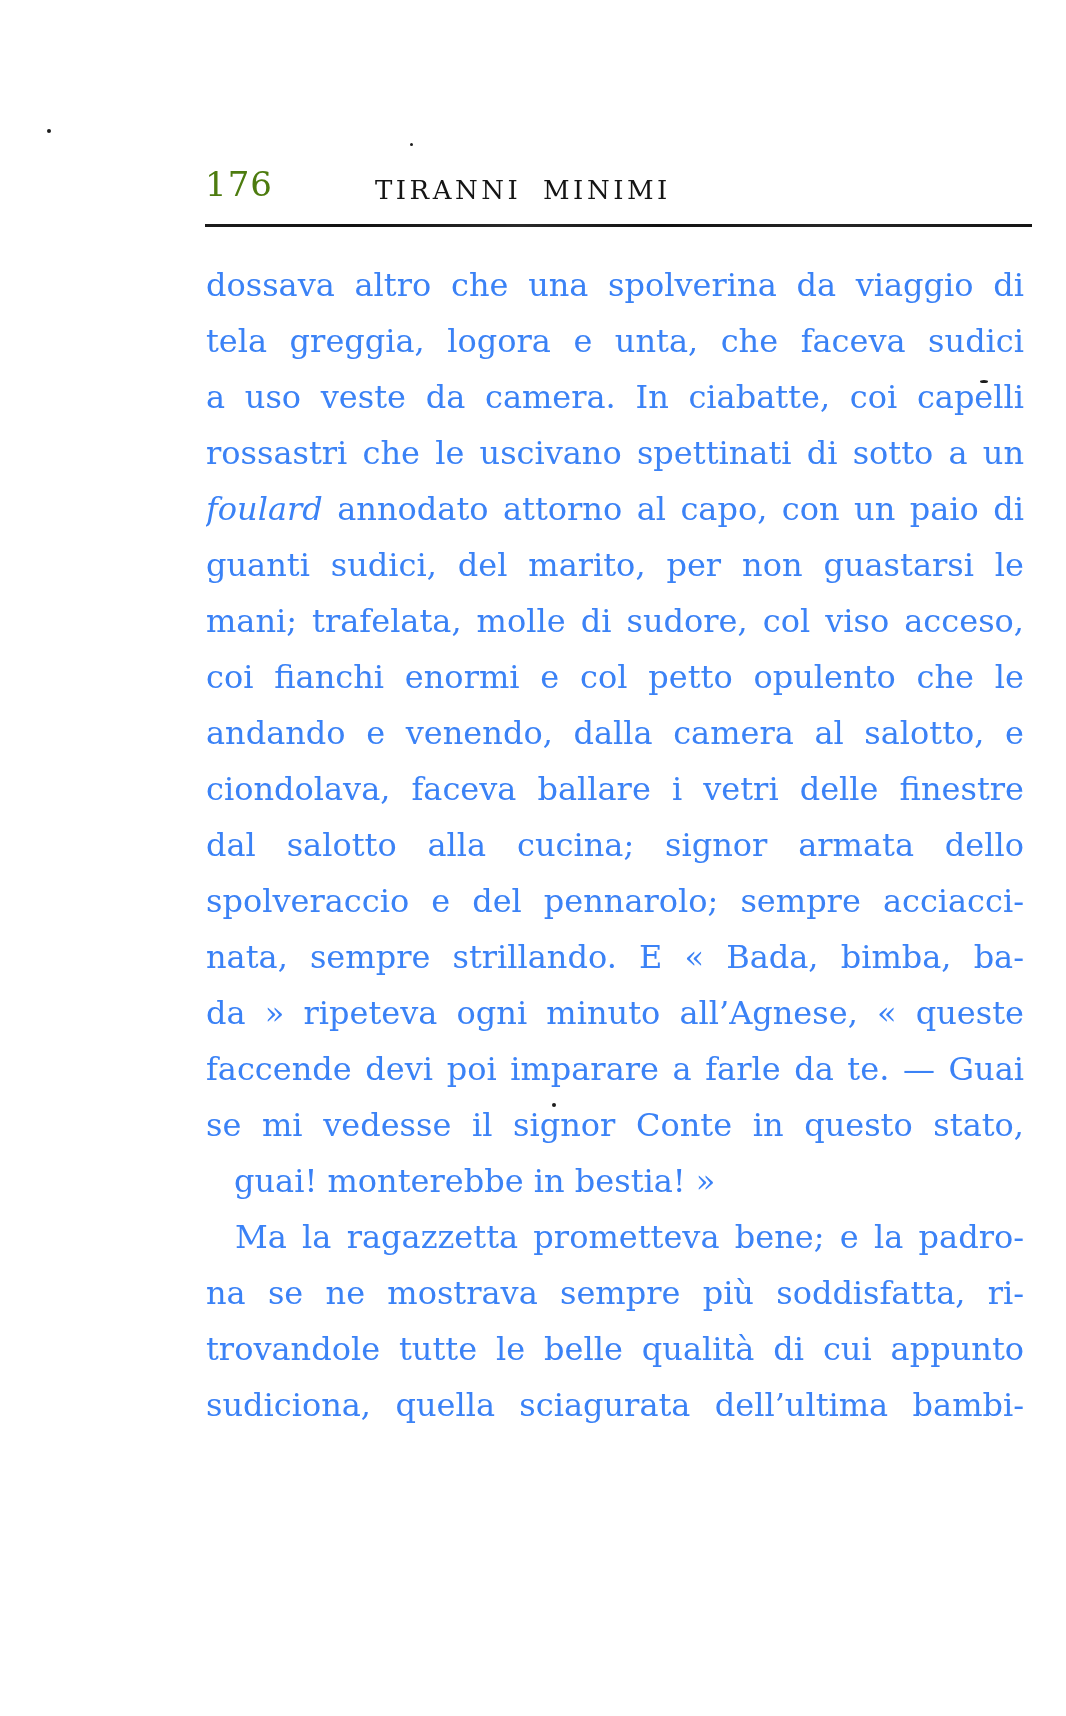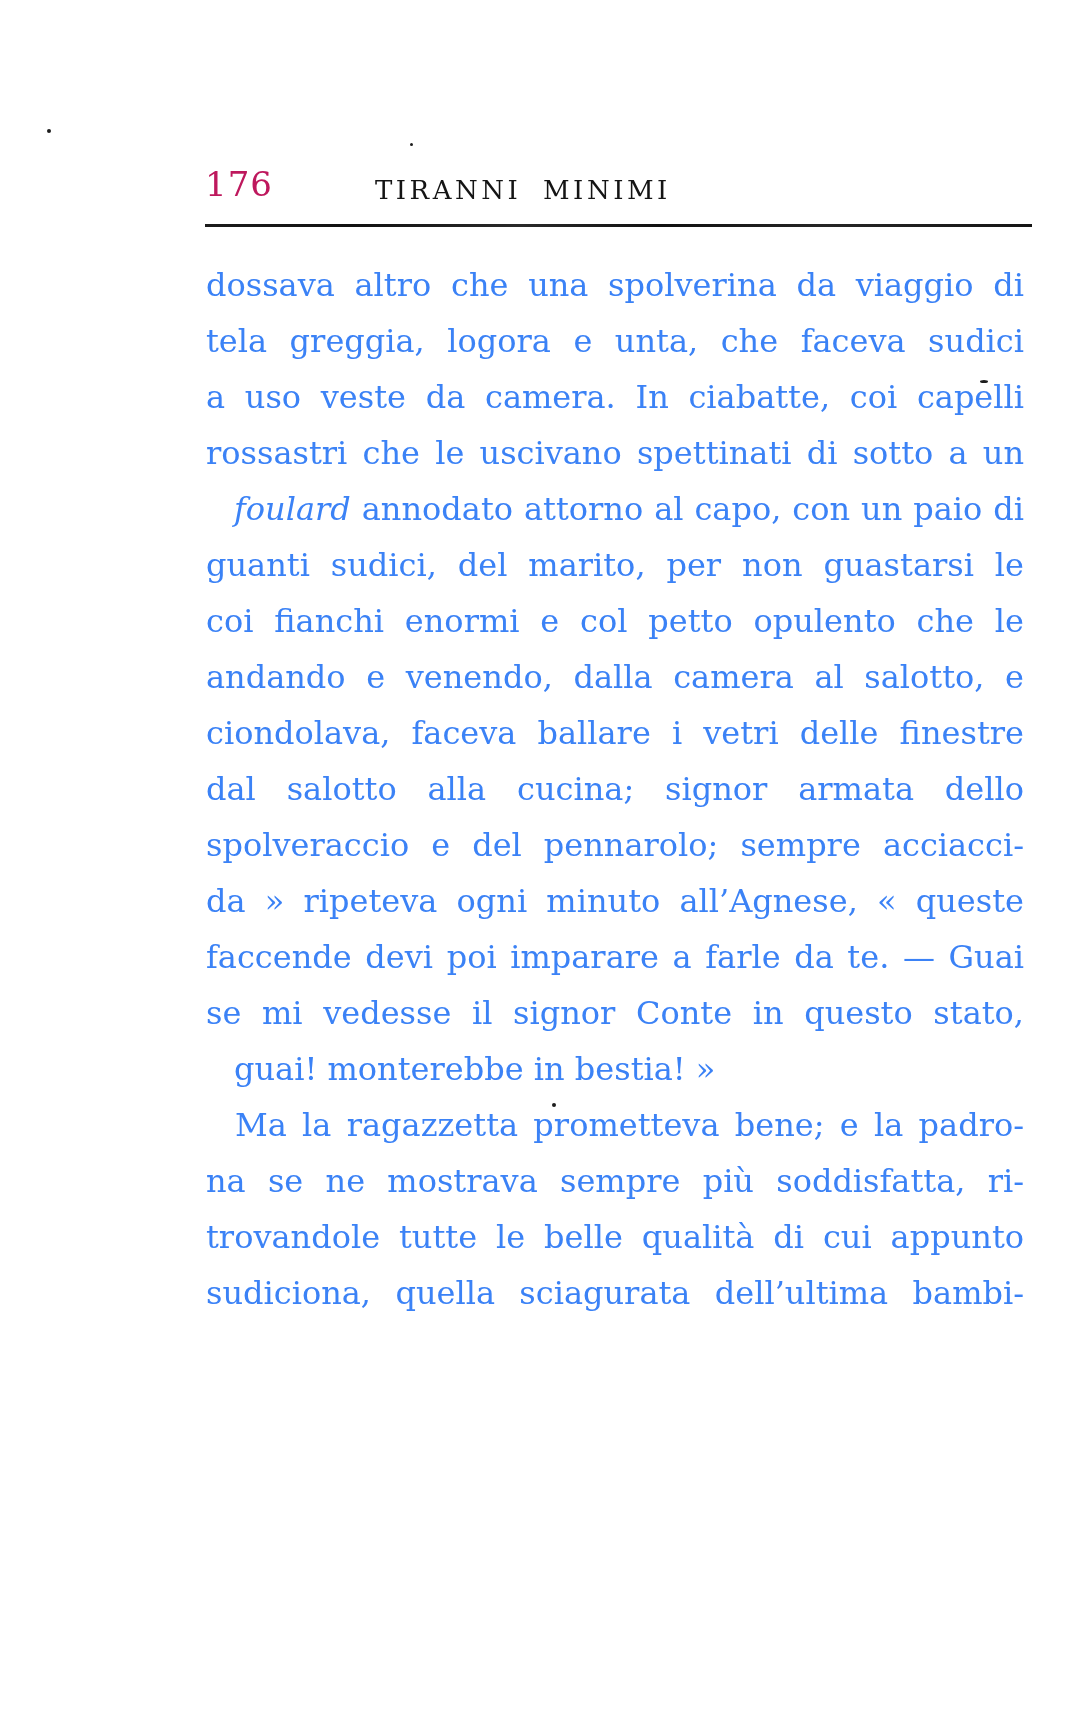--- a/index.html
+++ b/index.html
@@ -14,21 +14,21 @@
     background: #ffffff;
     color: #161616;
     overflow: hidden;
   }
   .page-number {
     position: absolute;
     left: 205px; top: 166px;
     font-size: 34px;
     line-height: 36px;
     letter-spacing: 1px;
-    color: #be185d;
+    color: #4d7c0f;
   }
   .header-title {
     position: absolute;
     left: 375px; top: 176px;
     width: 340px;
     font-size: 26px;
     line-height: 28px;
     letter-spacing: 3.5px;
     word-spacing: 10px;
     color: #141414;
@@ -49,21 +49,21 @@
   }
   .line {
     height: 56px;
     overflow: hidden;
     text-align: justify;
     text-align-last: justify;
     white-space: normal;
   }
   .line.lastline { text-align-last: left; margin-left: 28px; }
   .line.indent { text-indent: 29px; }
-  .it { font-style: italic; margin-left: 28px; }
+  .it { font-style: italic; }
   .speck {
     position: absolute;
     background: #1d1d1d;
     border-radius: 50%;
   }
 </style>
 </head>
 <body>
 
 <div class="page">
@@ -74,25 +74,27 @@
 
   <div class="header-rule"></div>
 
   <div class="text-block">
       <div class="line"><span>dossava altro che una spolverina da viaggio di</span></div>
       <div class="line"><span>tela greggia, logora e unta, che faceva sudici</span></div>
       <div class="line"><span>a uso veste da camera. In ciabatte, coi capelli</span></div>
       <div class="line"><span>rossastri che le uscivano spettinati di sotto a un</span></div>
       <div class="line"><span class="it">foulard</span><span> annodato attorno al capo, con un paio di</span></div>
       <div class="line"><span>guanti sudici, del marito, per non guastarsi le</span></div>
+      <div class="line"><span>mani; trafelata, molle di sudore, col viso acceso,</span></div>
       <div class="line"><span>coi fianchi enormi e col petto opulento che le</span></div>
       <div class="line"><span>andando e venendo, dalla camera al salotto, e</span></div>
       <div class="line"><span>ciondolava, faceva ballare i vetri delle finestre</span></div>
       <div class="line"><span>dal salotto alla cucina; signor armata dello</span></div>
       <div class="line"><span>spolveraccio e del pennarolo; sempre acciacci-</span></div>
+      <div class="line"><span>nata, sempre strillando. E « Bada, bimba, ba-</span></div>
       <div class="line"><span>da » ripeteva ogni minuto all’Agnese, « queste</span></div>
       <div class="line"><span>faccende devi poi imparare a farle da te. — Guai</span></div>
       <div class="line"><span>se mi vedesse il signor Conte in questo stato,</span></div>
       <div class="line lastline"><span>guai! monterebbe in bestia! »</span></div>
       <div class="line indent"><span>Ma la ragazzetta prometteva bene; e la padro-</span></div>
       <div class="line"><span>na se ne mostrava sempre più soddisfatta, ri-</span></div>
       <div class="line"><span>trovandole tutte le belle qualità di cui appunto</span></div>
       <div class="line"><span>sudiciona, quella sciagurata dell’ultima bambi-</span></div>
     </div>
 

